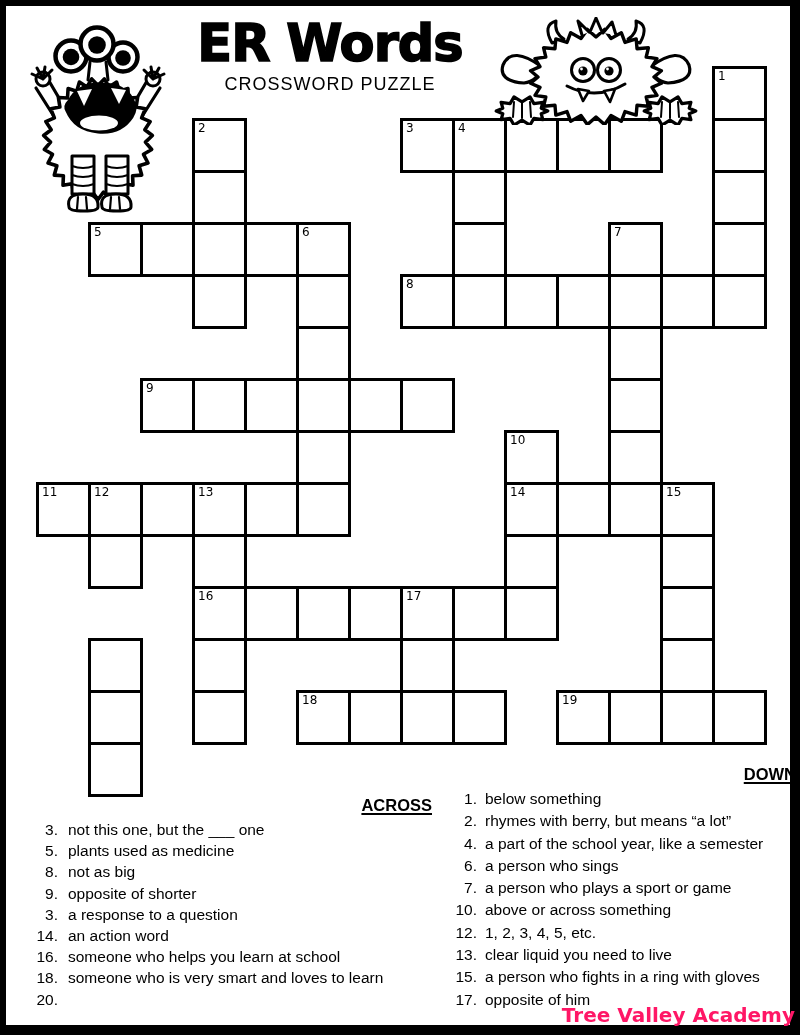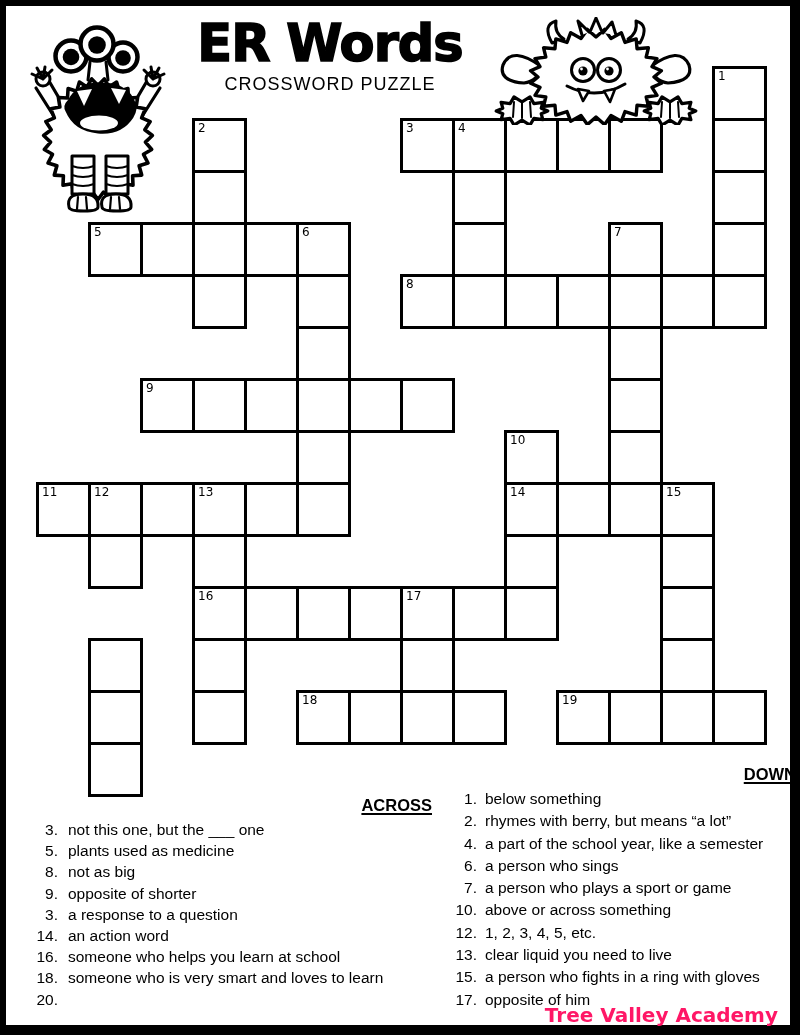--- a/index.html
+++ b/index.html
@@ -30,21 +30,21 @@
         text-decoration-thickness:2px;text-underline-offset:2px;text-align:right;}
   .clue-list{margin-top:6px;}
   .clue{display:flex;align-items:baseline;font-size:15.5px;}
   #across-section .clue{height:21.2px;}
   #down-section .clue{height:22.3px;}
   .clue-num{flex:none;width:26px;text-align:right;}
   #across-section .clue-num{margin-right:10px;}
   #down-section .clue-num{margin-right:8px;}
   .clue-text{white-space:nowrap;}
   
-  .branding{position:absolute;right:22px;bottom:8px;z-index:13;
+  .branding{position:absolute;right:5px;bottom:8px;z-index:13;
         font-family:"DejaVu Sans",sans-serif;font-weight:bold;font-size:20px;}
 </style>
 </head>
 <body>
 
 <div class="page">
   <div class="page-frame"></div>
 
   <div class="header">
     <div class="title">ER Words</div>

